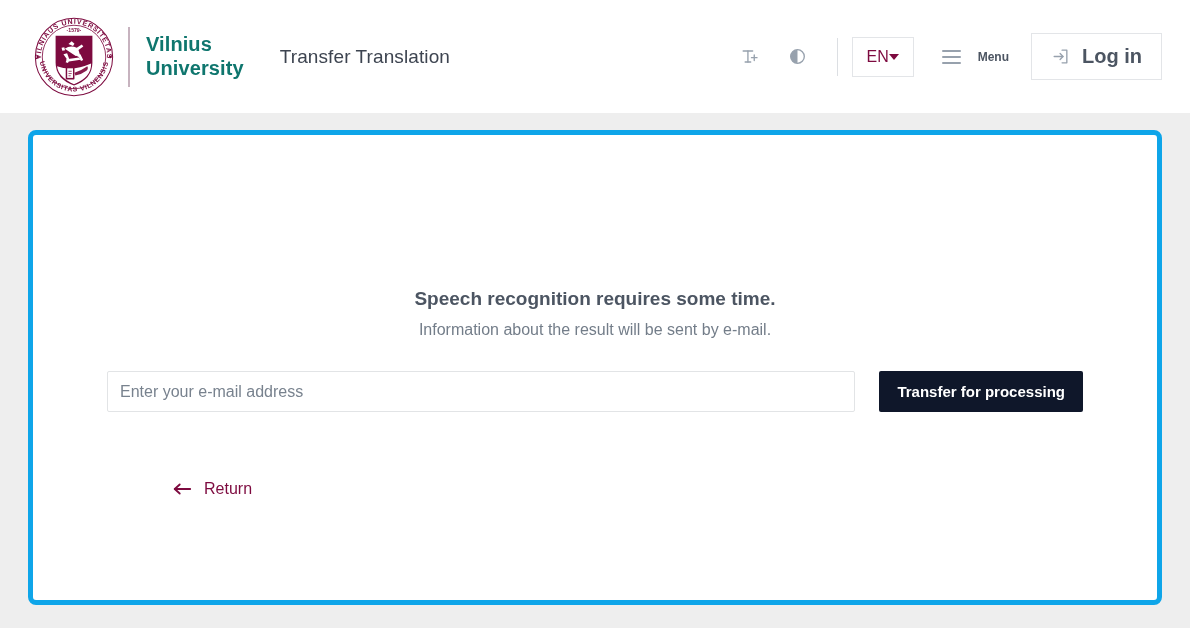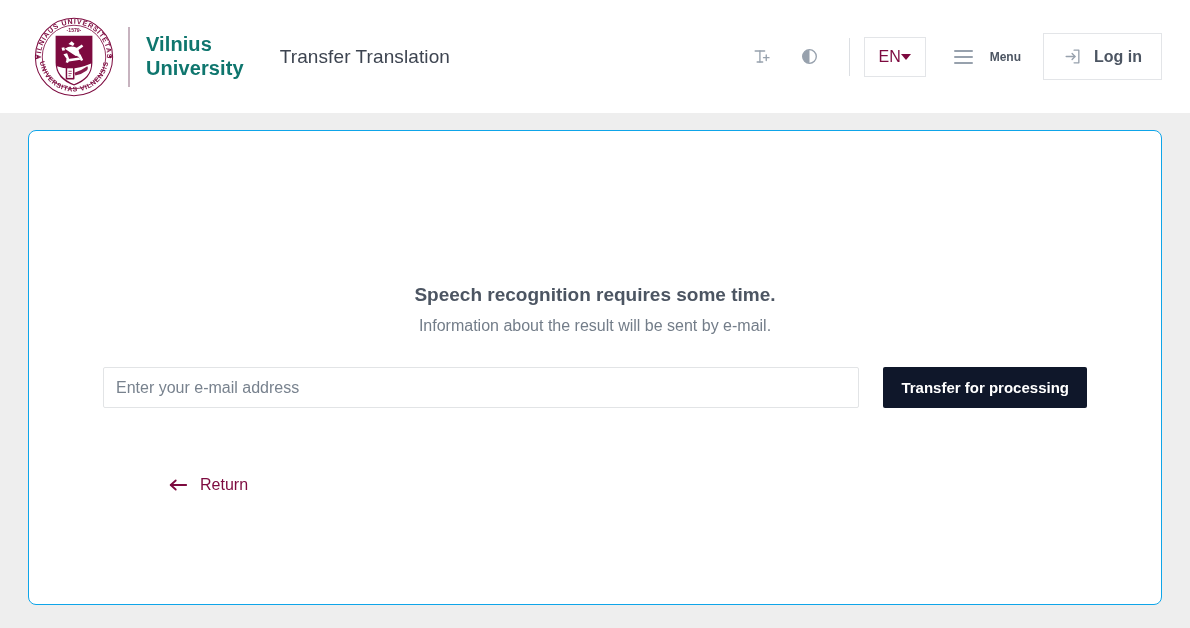--- a/index.html
+++ b/index.html
@@ -102,30 +102,30 @@
     background: #97a1ad; border-radius: 1px;
   }
   .login-btn {
     border: 1px solid #e3e5e8;
     background: #fff;
     height: 47px;
     display: flex; align-items: center; gap: 12px;
     padding: 0 19px;
     cursor: pointer;
     color: #4c5562;
-    font-size: 16px;
+    font-size: 20px;
     font-weight: bold;
     margin-left: 6px;
   }
 
   
   .page { padding: 17px 28px 0 28px; }
   .card {
     background: #ffffff;
-    border: 1px solid #0ea5e9;
+    border: 5px solid #0ea5e9;
     border-radius: 8px;
     height: 475px;
     padding-top: 153px;
     text-align: center;
   }
   .headline {
     font-size: 19px;
     font-weight: bold;
     color: #4c5562;
     margin: 0 0 11px 0;

